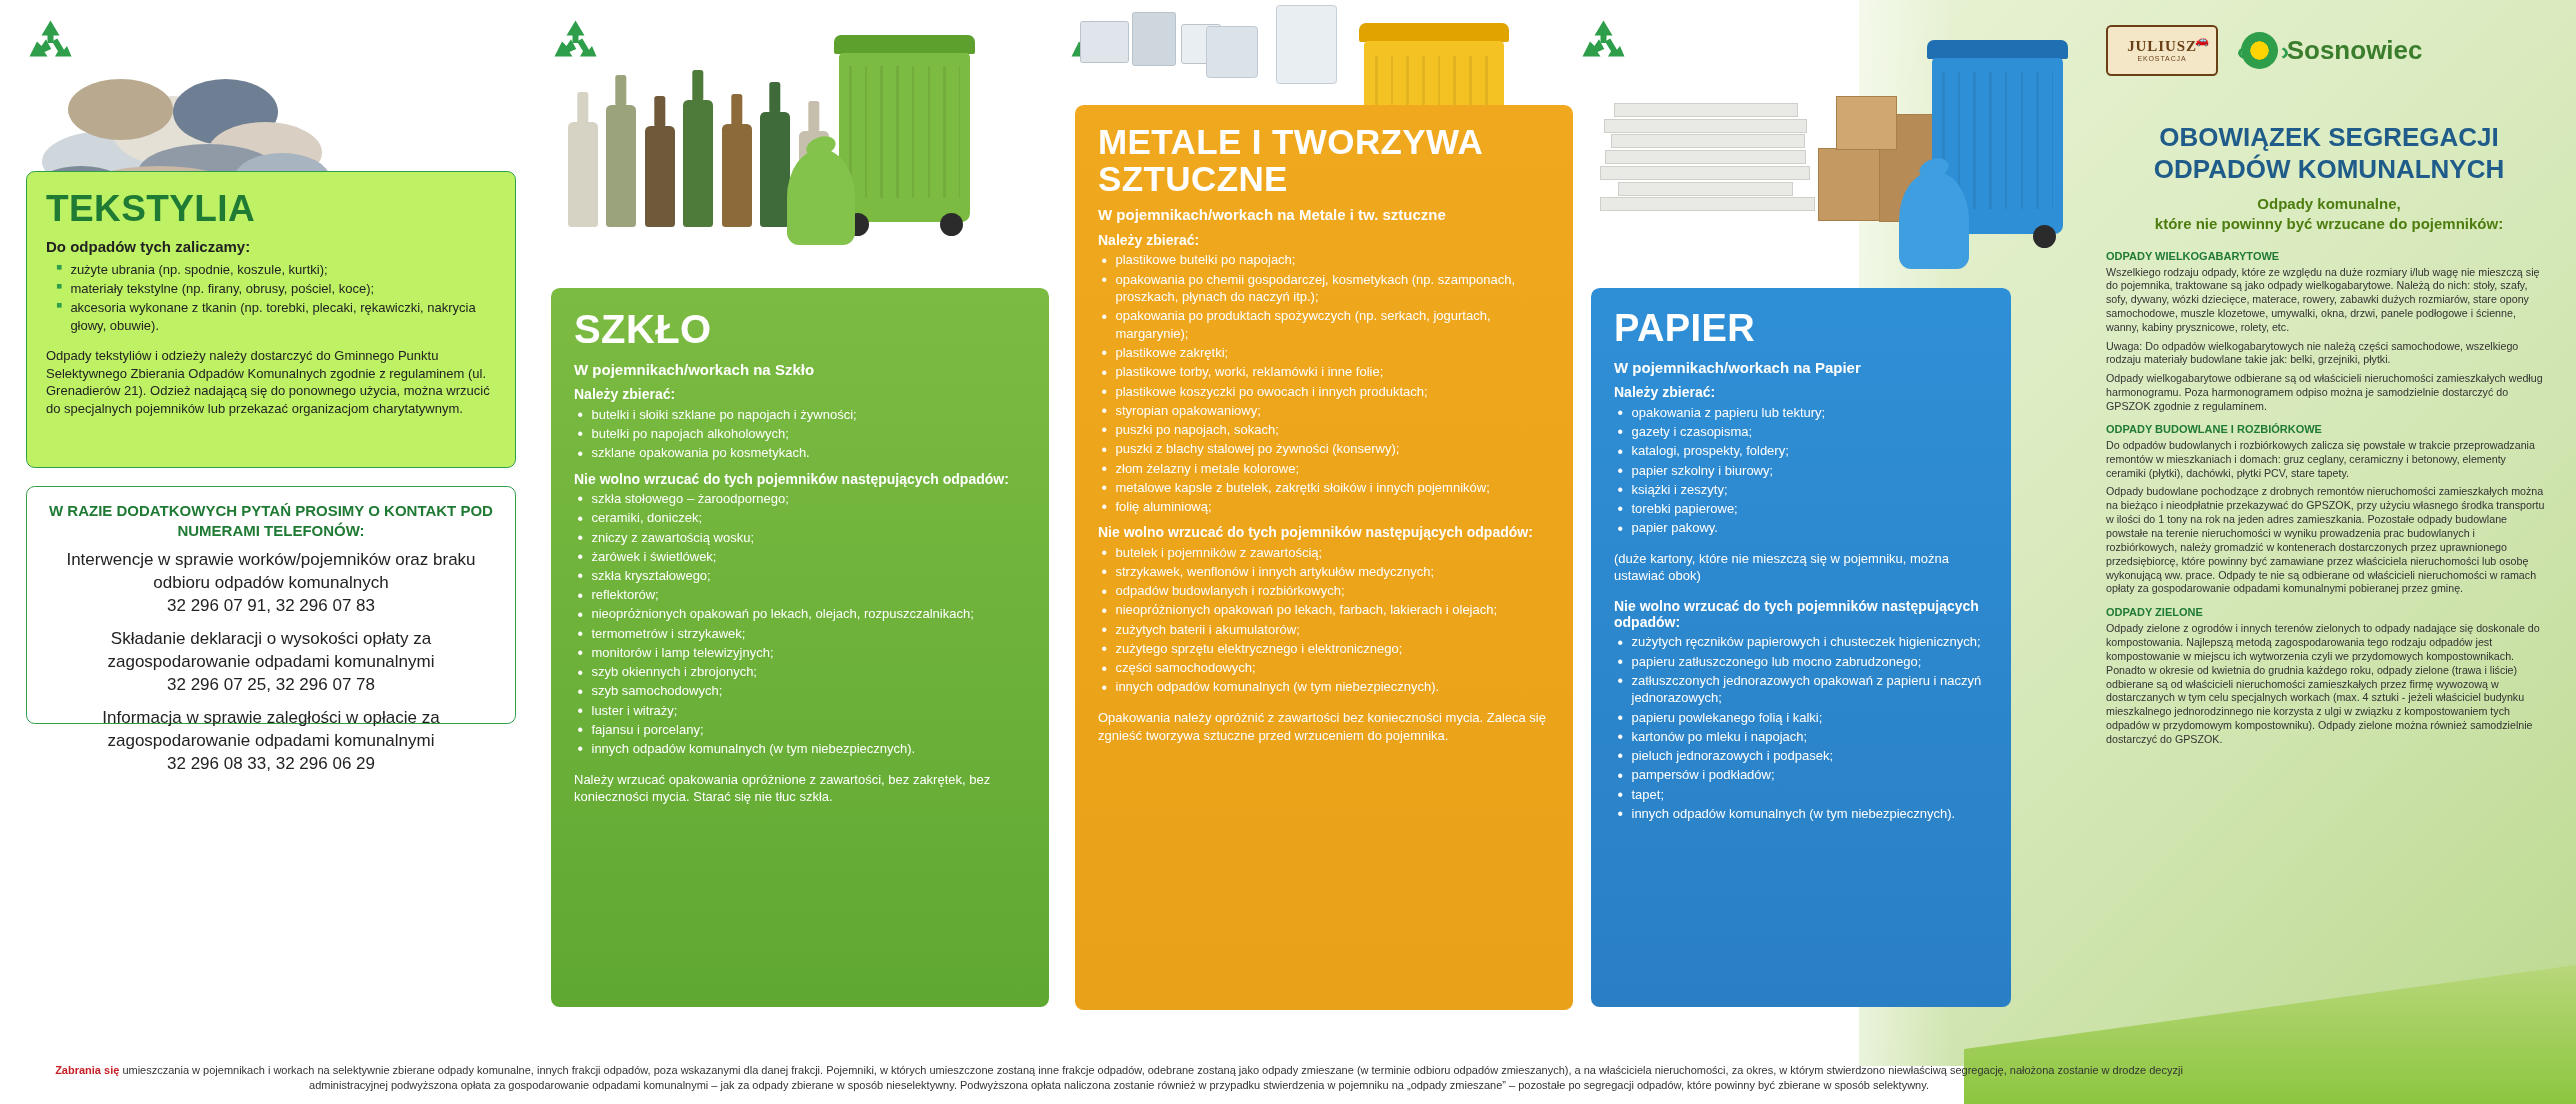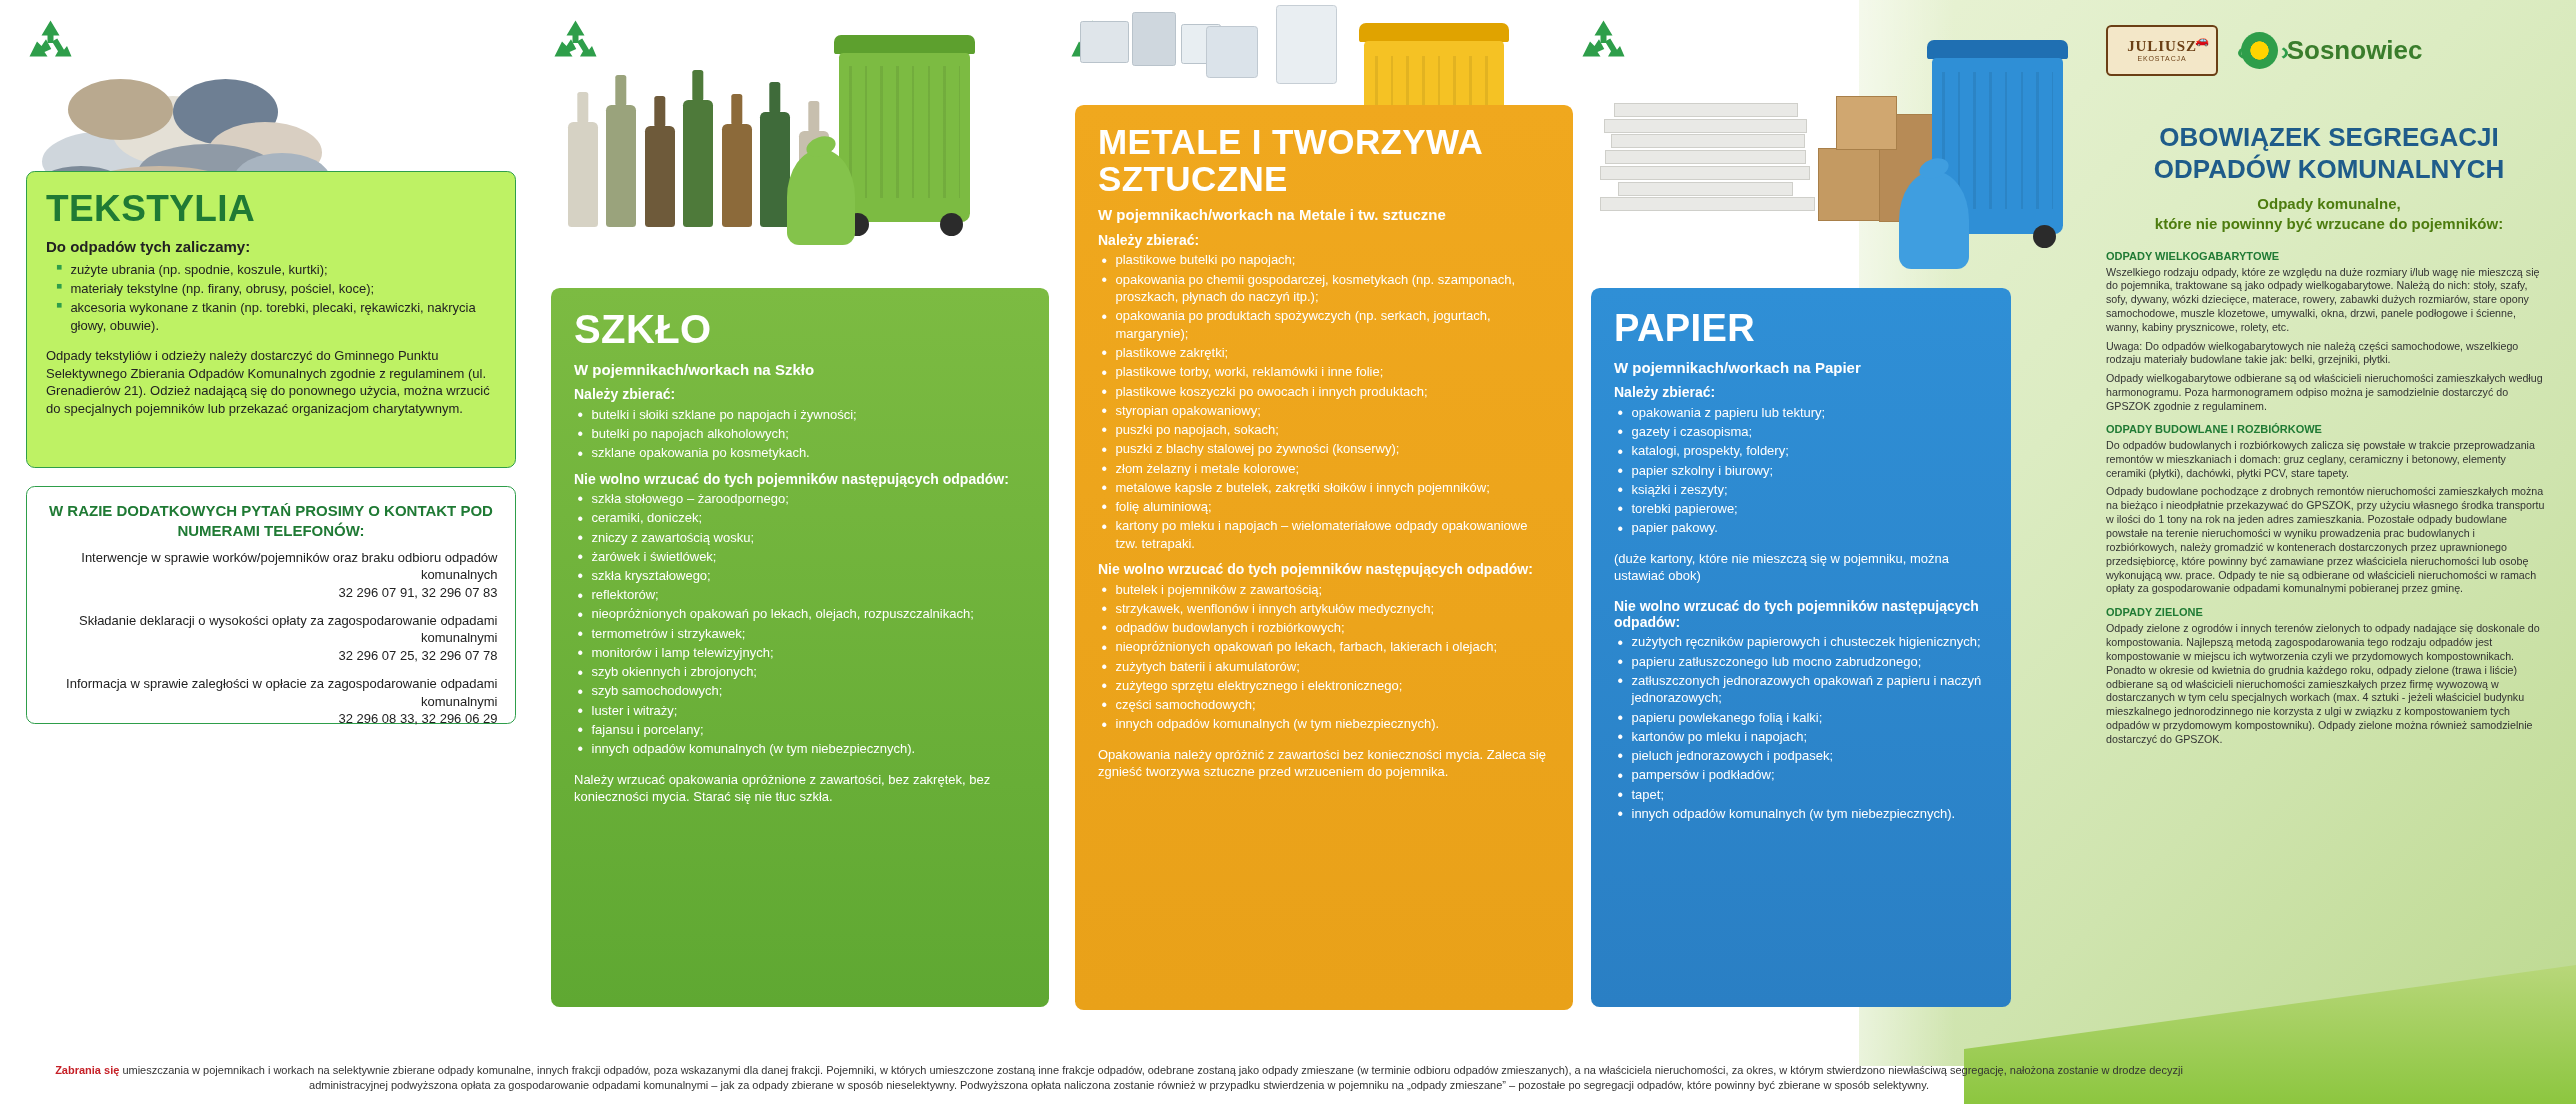--- a/index.html
+++ b/index.html
@@ -51,21 +51,21 @@
   .p-textile ul { list-style:none; padding-left:12.2px; }
   .p-textile ul li { position:relative; padding-left:12.2px; }
   .p-textile ul li::before{ content:"■"; position:absolute; left:-1.7px; top:0; color:#2e9e4a; font-size:9.6px; }
 
   .p-phones {
     left:26px; top:486px; width:490px; height:238px;
     background:#ffffff; border:1.7px solid #2e9e4a; text-align:center;
   }
   .p-phones .inner { padding:14px 17.5px; color:#222; }
   .p-phones .hdr { color:#1f7a34; font-weight:bold; font-size:15px; line-height:1.3; margin-bottom:8.7px; }
-  .p-phones .blk { font-size:13px; line-height:1.35; margin-bottom:10.5px;text-align:right; }
+  .p-phones .blk { font-size:17px; line-height:1.35; margin-bottom:10.5px; }
 
   
   .p-glass {
     left:551px; top:288px; width:498px; height:719px;
     background: linear-gradient(180deg,#7cbb42,#5fa832);
     color:#fff;
   }
   .p-glass .inner{ padding:19px 23px; }
   .p-glass h2{ font-size:40px; }
   .p-glass ul{ list-style:none; padding-left:3.5px; }
@@ -368,21 +368,20 @@
         <li>opakowania po produktach spożywczych (np. serkach, jogurtach, margarynie);</li>
         <li>plastikowe zakrętki;</li>
         <li>plastikowe torby, worki, reklamówki i inne folie;</li>
         <li>plastikowe koszyczki po owocach i innych produktach;</li>
         <li>styropian opakowaniowy;</li>
         <li>puszki po napojach, sokach;</li>
         <li>puszki z blachy stalowej po żywności (konserwy);</li>
         <li>złom żelazny i metale kolorowe;</li>
         <li>metalowe kapsle z butelek, zakrętki słoików i innych pojemników;</li>
         <li>folię aluminiową;</li>
-        <li>kartony po mleku i napojach – wielomateriałowe odpady opakowaniowe tzw. tetrapaki.</li>
       </ul>
       <div class="sub-hd">Nie wolno wrzucać do tych pojemników następujących odpadów:</div>
       <ul>
         <li>butelek i pojemników z zawartością;</li>
         <li>strzykawek, wenflonów i innych artykułów medycznych;</li>
         <li>odpadów budowlanych i rozbiórkowych;</li>
         <li>nieoprόżnionych opakowań po lekach, farbach, lakierach i olejach;</li>
         <li>zużytych baterii i akumulatorów;</li>
         <li>zużytego sprzętu elektrycznego i elektronicznego;</li>
         <li>części samochodowych;</li>

